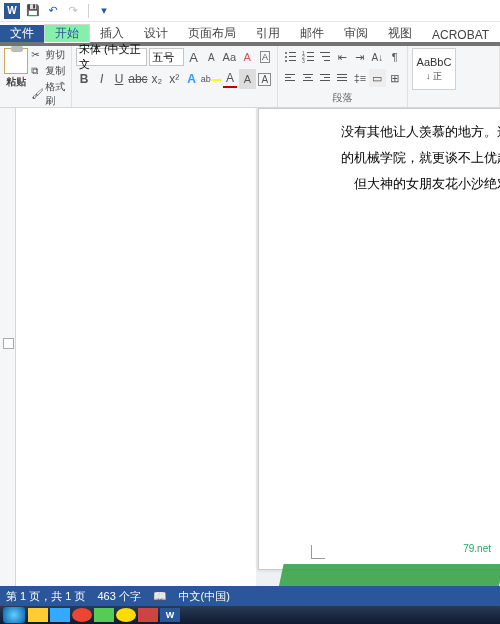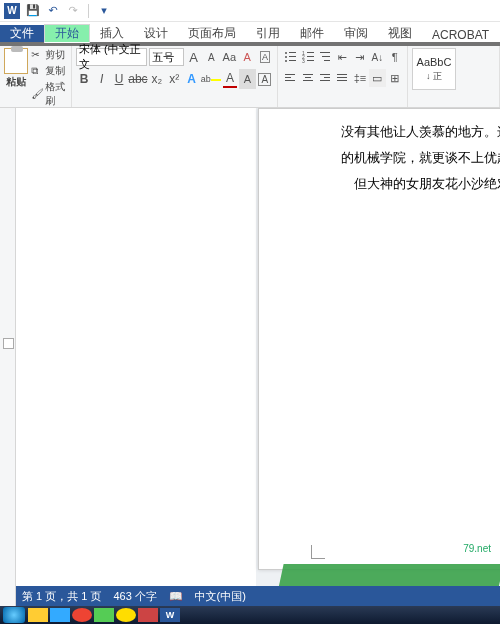--- a/index.html
+++ b/index.html
@@ -60,21 +60,21 @@
 .cornermark { position:absolute; left:52px; bottom:10px; width:14px; height:14px; border-left:1px solid #999; border-bottom:1px solid #999; }
 
 .navpane { position:absolute; left:16px; top:0; width:240px; bottom:0; background:#fff; }
 
 
 .watermark { position:absolute; right:0; bottom:12px; width:220px; height:70px; pointer-events:none; }
 .wm-back { position:absolute; left:0; top:22px; width:100%; height:34px; background:#3aa24a; transform:skewX(-12deg); opacity:.9; }
 .wm-front { position:absolute; left:8px; top:10px; font-size:26px; font-weight:bold; color:#fff; text-shadow:0 0 4px #2d7; font-style:italic; white-space:nowrap; }
 .wm-sub { position:absolute; right:6px; bottom:0; font-size:12px; color:#fff; font-style:italic; }
 .wm-tip { position:absolute; right:6px; top:0; font-size:10px; color:#2a6; background:rgba(255,255,255,.8); padding:1px 3px; }
-.wordstatus { position:absolute; left:16px; right:0; bottom:18px; height:20px; background:#2a579a; color:#fff; font-size:11px; display:flex; align-items:center; padding:0 6px; gap:12px; }
+.wordstatus { position:absolute; left:0; right:0; bottom:18px; height:20px; background:#2a579a; color:#fff; font-size:11px; display:flex; align-items:center; padding:0 6px; gap:12px; }
 .wordstatus .sitem { display:flex; align-items:center; gap:4px; cursor:pointer; }
 
 
 .taskbar { position:absolute; left:0; right:0; bottom:0; height:18px; background:linear-gradient(#2a3a55,#0e1a30); display:flex; align-items:center; padding:0 2px; gap:2px; }
 .tb-item { width:24px; height:16px; display:flex; align-items:center; justify-content:center; cursor:pointer; }
 .tb-start { width:22px; height:16px; background:radial-gradient(circle,#6cf,#06a); border-radius:3px; }
 
 svg { display:block; }
 </style>
 </head>
@@ -229,20 +229,21 @@
               <rect x="2" y="3" width="10" height="1" fill="#555"></rect>
               <rect x="2" y="6" width="10" height="1" fill="#555"></rect>
               <rect x="2" y="9" width="10" height="1" fill="#555"></rect>
             </svg>
           </div>
         <div class="btn">‡≡</div>
         <div class="btn" style="background:#eee">▭</div>
         <div class="btn">⊞</div>
       </div>
     </div>
+    <div class="grp-label">段落</div>
   </div>
 
   <div class="grp g-style">
     <div class="grp-body">
       <div class="stylebox">
         <div class="samp">AaBbC</div>
         <div class="nm">↓ 正</div>
       </div>
     </div>
   </div>

